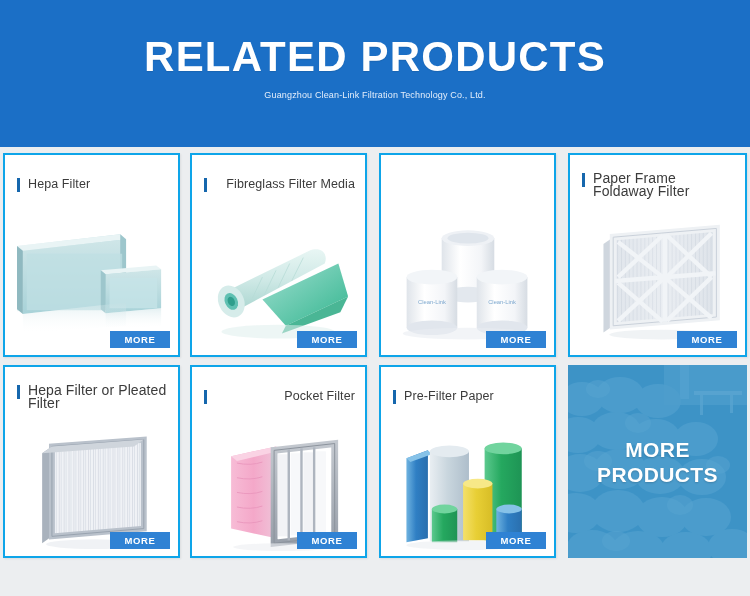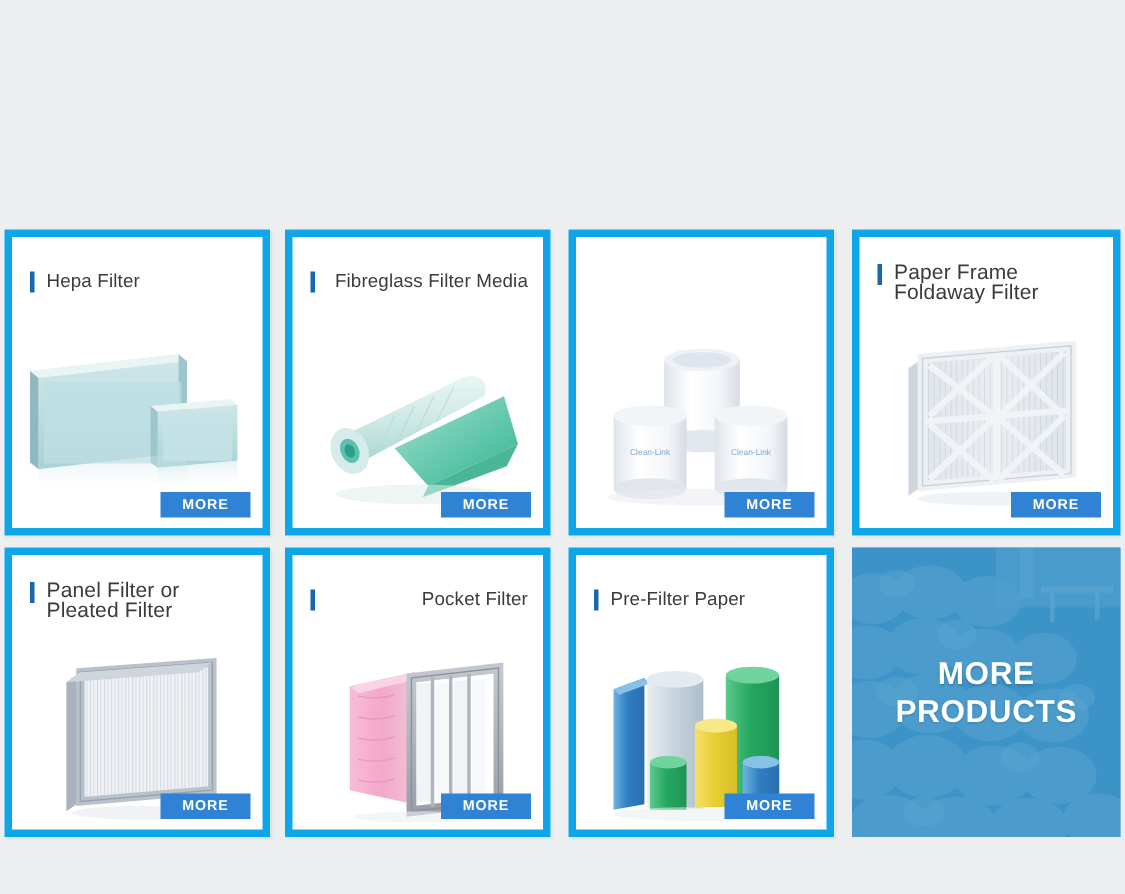--- a/index.html
+++ b/index.html
@@ -34,21 +34,21 @@
     letter-spacing:.15px;
   }
 
   
   .grid {
     position:absolute; left:0; top:150px; width:750px; height:412px;
   }
   .card {
     position:absolute;
     background:#ffffff;
-    border:5px solid #0ea5e9;
+    border:2px solid #0ea5e9;
     box-shadow:1px 1px 2px rgba(0,0,0,.07);
     overflow:hidden;
   }
   .r1 { top:3px;  height:204px; }
   .r2 { top:215px; height:193px; }
   .c1 { left:3px;   width:177px; }
   .c2 { left:190px; width:177px;text-align:right; }
   .c3 { left:379px; width:177px; }
   .c4 { left:568px; width:179px; }
 
@@ -100,20 +100,24 @@
     text-shadow:0 1px 2px rgba(0,0,0,.18);
   }
 
   svg { display:block; width:100%; height:100%; }
 </style>
 </head>
 <body>
 
 <div class="page">
 
+  <div class="header">
+    <div class="header-title">RELATED PRODUCTS</div>
+    <div class="header-sub">Guangzhou Clean-Link Filtration Technology Co., Ltd.</div>
+  </div>
 
   <div class="grid">
 
     <div class="card r1 c1">
       <div class="card-title">Hepa Filter</div>
       <div class="card-art">
         <svg viewBox="0 0 177 152" preserveAspectRatio="xMidYMid meet">
           <defs>
             <linearGradient id="hepaFace" x1="0" y1="0" x2="0" y2="1">
               <stop offset="0" stop-color="#cfe6e8"></stop>
@@ -252,21 +256,21 @@
             <line x1="97" y1="28" x2="97" y2="118"></line>
             <line x1="46" y1="76" x2="149" y2="68"></line>
           </g>
           <ellipse cx="94" cy="131" rx="54" ry="5" fill="#e8ecf0" opacity=".65"></ellipse>
         </svg>
       </div>
       <div class="more-btn">MORE</div>
     </div>
 
     <div class="card r2 c1">
-      <div class="card-title two-line">Panel Filter or Pleated Filter</div>
+      <div class="card-title two-line">Hepa Filter or Pleated Filter</div>
       <div class="card-art">
         <svg viewBox="0 0 177 140" preserveAspectRatio="xMidYMid meet">
           <defs>
             <pattern id="vPleat" width="5" height="4" patternUnits="userSpaceOnUse">
               <rect width="5" height="4" fill="#f0f2f6"></rect>
               <line x1="0" y1="0" x2="0" y2="4" stroke="#c6cdd7" stroke-width="1.1"></line>
               <line x1="2.5" y1="0" x2="2.5" y2="4" stroke="#dde2e9" stroke-width="1"></line>
             </pattern>
           </defs>
           <polygon points="38,35 48,28 48,120 38,127" fill="#a9b2bd"></polygon>

